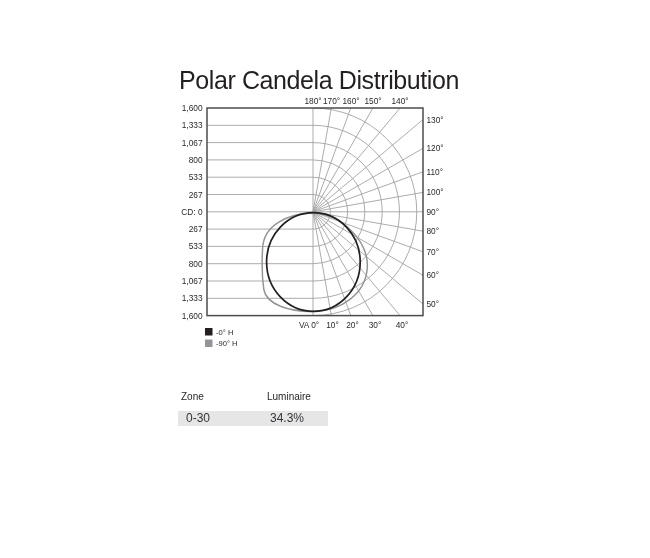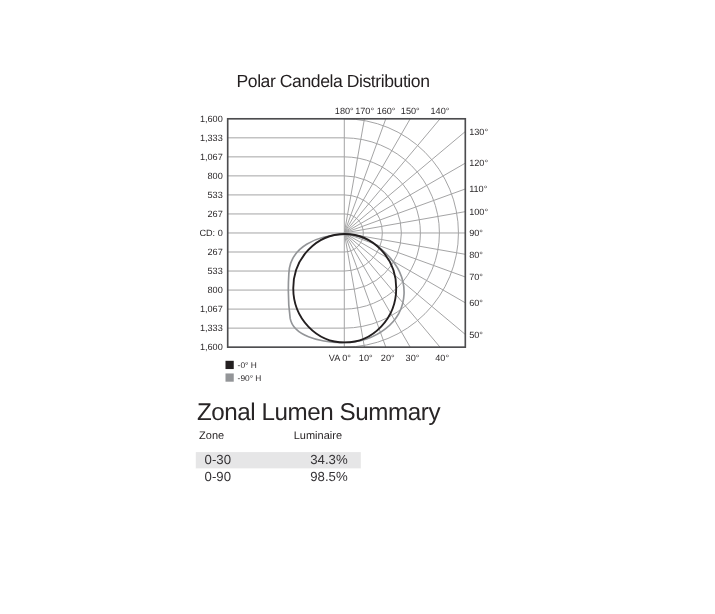--- a/index.html
+++ b/index.html
@@ -2,41 +2,41 @@
 <html><head>
 <meta charset="utf-8">
 <style>
   html,body { margin:0; padding:0; background:#ffffff; }
   .page {
     position:relative; width:650px; height:558px; background:#ffffff;
     font-family:"Liberation Sans", sans-serif; color:#231f20; overflow:hidden;
   }
   .main-title {
     position:absolute; left:179px; top:66px;
-    font-size:16px; letter-spacing:-0.4px; color:#28252
-6; white-space:nowrap;margin-left:36px;
+    font-size:25px; letter-spacing:-0.4px; color:#28252
+6; white-space:nowrap;
   }
   .section-title {
     position:absolute; left:179px; top:362px;
     font-size:22px; letter-spacing:-0.4px; color:#282526; white-space:nowrap;
   }
   svg.polar { position:absolute; left:170px; top:90px; }
   svg text { font-family:"Liberation Sans", sans-serif; fill:#2b282a; }
   .tick   { font-size:8.3px; }
   .legend-label { font-size:7.6px; }
   .zonal-header {
     position:absolute; left:181px; top:391px; width:180px;
     display:grid; grid-template-columns:86px auto;
     font-size:10px; color:#231f20;
   }
   .zonal-table { position:absolute; left:178px; top:411px; width:150px; font-size:12px; }
   .zrow {
     display:grid; grid-template-columns:84px auto;
     height:15px; line-height:15px; padding-left:8px;
-    background:#ffffff; color:#353336;gap:12px;
+    background:#ffffff; color:#353336;
   }
   .zrow.alt { background:#e6e6e7; }
 </style>
 </head>
 <body>
 
 <div class="page">
 
   <div class="main-title">Polar Candela Distribution</div>
 
@@ -138,31 +138,26 @@
     </g>
 
     <g>
       <rect x="205" y="328" width="7.5" height="7.5" fill="#231f20"></rect>
       <text class="legend-label" x="216" y="332.2" dominant-baseline="central">-0° H</text>
       <rect x="205" y="339.5" width="7.5" height="7.5" fill="#939598"></rect>
       <text class="legend-label" x="216" y="343.7" dominant-baseline="central">-90° H</text>
     </g>
   </svg>
 
-  <div class="section-title">Zonal Lumen Summary</div>
 
   <div class="zonal-header">
     <span>Zone</span>
     <span>Luminaire</span>
   </div>
 
   <div class="zonal-table">
     <div class="zrow alt">
       <span>0-30</span>
       <span>34.3%</span>
     </div>
-    <div class="zrow">
-      <span>0-90</span>
-      <span>98.5%</span>
-    </div>
   </div>
 
 </div>
 
 </body></html>

